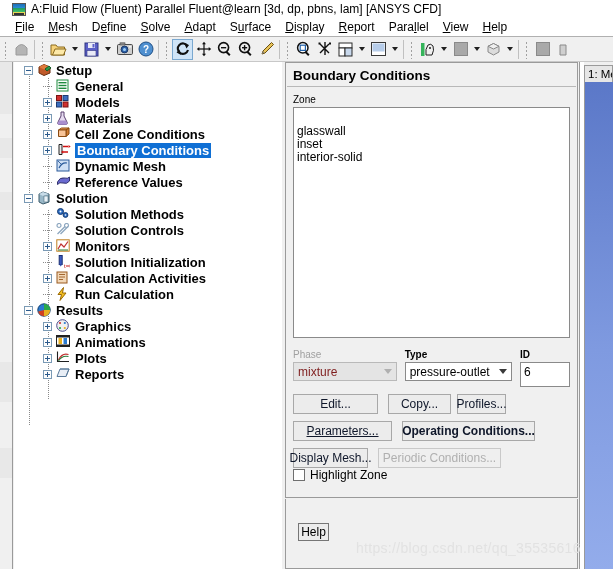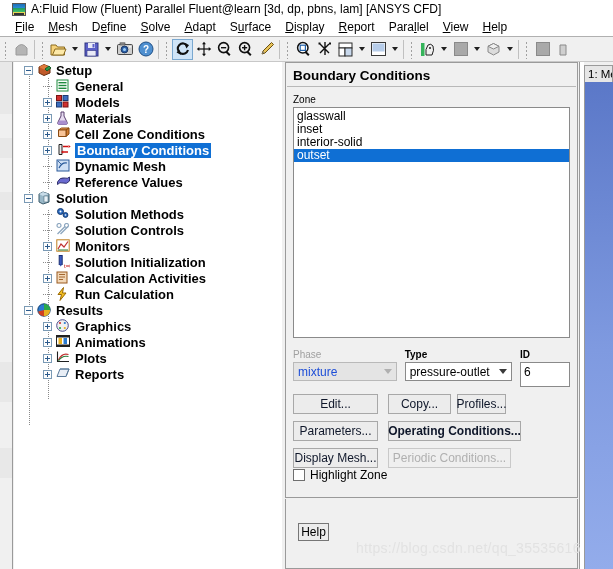--- a/index.html
+++ b/index.html
@@ -63,31 +63,31 @@
 
   
   .taskpanel{position:absolute;left:285px;top:62px;width:293px;height:436px;
     background:#f0f0f0;border:1px solid #9a9a9a;box-sizing:border-box;}
   .tp-title{font-size:13.5px;font-weight:bold;color:#000;padding:5px 7px 3px 7px;}
   .tp-titlesep{height:1px;background:#b8b8b8;margin:0 1px;}
   .tp-body{padding:5px 7px 0 7px;}
   .fieldlabel{font-size:10px;color:#000;margin:2px 0 2px 0;}
   .fieldlabel.dim{color:#a0a0a0;}
   .listbox{background:#ffffff;border:1px solid #8a8a8a;height:231px;box-sizing:border-box;
-    padding:2px 0 0 0;overflow:hidden;}
+    padding:17px 0 0 0;overflow:hidden;}
   .lrow{font-size:12px;padding:0 3px;height:13px;line-height:13px;white-space:nowrap;}
   .lrow.sel{background:#0f6fd4;color:#ffffff;}
 
   .row3{display:flex;margin-top:9px;}
   .col-phase{width:108px;}
   .col-type{width:112px;margin-left:8px;}
   .col-id{width:52px;margin-left:8px;}
   .combo{height:19px;border:1px solid #8a8a8a;background:#ffffff;box-sizing:border-box;
     display:flex;align-items:center;justify-content:space-between;padding:0 3px 0 4px;font-size:12px;}
-  .combo.dim{background:#e4e4e4;border-color:#b9b9b9;color:#1d4ed8;}
+  .combo.dim{background:#e4e4e4;border-color:#b9b9b9;color:#7f1d1d;}
   .combo .cv{overflow:hidden;white-space:nowrap;}
   .chev{width:9px;height:6px;position:relative;flex:0 0 auto;}
   .chev:before{content:"";position:absolute;left:0;top:0;width:0;height:0;
     border-left:4.5px solid transparent;border-right:4.5px solid transparent;border-top:5px solid #3a3a3a;}
   .chev.dim:before{border-top-color:#b0b0b0;}
   .txtbox{height:25px;border:1px solid #8a8a8a;background:#ffffff;box-sizing:border-box;
     font-size:12px;padding:2px 3px;}
 
   .btnrow{display:flex;margin-top:7px;}
   .btn{height:20px;background:#ececec;border:1px solid #a8a8a8;box-sizing:border-box;
@@ -547,21 +547,20 @@
 
   <div class="taskpanel">
     <div class="tp-title">Boundary Conditions</div>
     <div class="tp-titlesep"></div>
     <div class="tp-body">
       <div class="fieldlabel">Zone</div>
       <div class="listbox" id="zone-list">
           <div class="lrow">glasswall</div>
           <div class="lrow">inset</div>
           <div class="lrow">interior-solid</div>
-          <div class="lrow sel">outset</div>
         </div>
 
       <div class="row3">
         <div class="col-phase">
           <div class="fieldlabel dim">Phase</div>
           <div class="combo dim">
             <span class="cv">mixture</span>
             <span class="chev dim"></span>
           </div>
         </div>
@@ -577,25 +576,25 @@
           <div class="txtbox">6</div>
         </div>
       </div>
 
       <div class="btnrow">
         <div class="btn" style="width:85px;">Edit...</div>
         <div class="btn" style="width:63px;margin-left:10px;">Copy...</div>
         <div class="btn" style="width:49px;margin-left:6px;">Profiles...</div>
       </div>
       <div class="btnrow">
-        <div class="btn" style="width:85px;">Parameters...</div>
+        <div class="btn" style="width:99px;text-decoration:underline;">Parameters...</div>
         <div class="btn" style="width:133px;margin-left:10px;font-weight:bold;">Operating Conditions...</div>
       </div>
       <div class="btnrow">
-        <div class="btn" style="width:85px;">Display Mesh...</div>
+        <div class="btn" style="width:75px;">Display Mesh...</div>
         <div class="btn dis" style="width:123px;margin-left:10px;">Periodic Conditions...</div>
       </div>
 
       <div class="chkrow">
         <div class="chk"></div>
         <span>Highlight Zone</span>
       </div>
     </div>
   </div>
 

